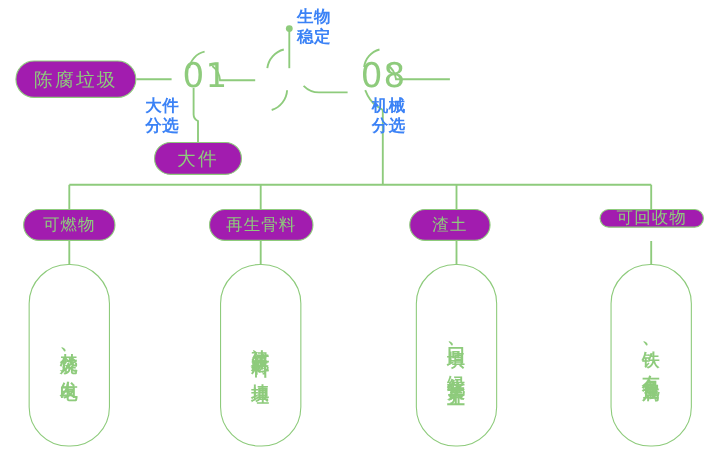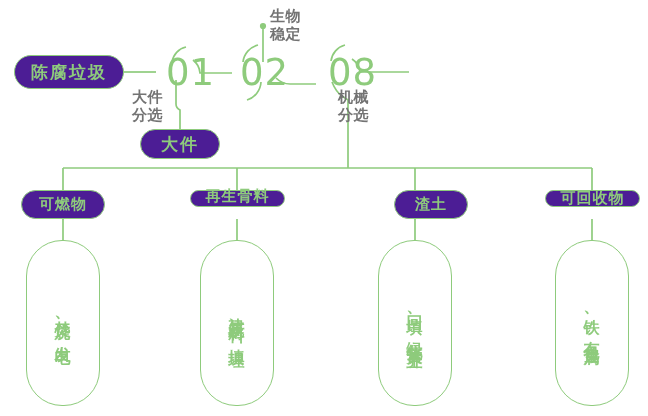--- a/index.html
+++ b/index.html
@@ -24,48 +24,49 @@
     width: 648px;
     height: 416px;
   }
   .lbl {
     position: absolute;
     white-space: nowrap;
     line-height: 1.18;
   }
   
   .anno {
-    color: #737373;
+    color: #3b82f6;
     font-size: 15px;
     font-weight: 600;
     letter-spacing: 0.5px;
+    font-family: Liberation Mono, monospace;
   }
   
   .stepnum {
     position: absolute;
     color: #8ecb7c;
-    font-size: 37px;
+    font-size: 31px;
     font-weight: 400;
     letter-spacing: 1px;
     line-height: 1;
   }
   
   .pill {
     position: absolute;
     box-sizing: border-box;
     border: 1.6px solid #8ecb7c;
     border-radius: 999px;
     color: #8ecb7c;
     display: flex;
     align-items: center;
     justify-content: center;
     font-size: 15px;
-    font-weight: 700;
+    font-weight: 400;
     letter-spacing: 1px;
-    background: #4c1d95;
+    background: #a21caf;
   }
   .pill.big {
     font-size: 17px;
     letter-spacing: 2px;
   }
   
   .vbox {
     position: absolute;
     box-sizing: border-box;
     border: 1.6px solid #8ecb7c;
@@ -130,21 +131,20 @@
     </g>
 
     <circle cx="180" cy="134" r="3.1" fill="#8ecb7c"></circle>
   </svg>
 
   <div class="pill big" style="left:14px; top:55px; width:110px; height:34px;">
     <span>陈腐垃圾</span>
   </div>
 
   <div class="stepnum" style="left:166px; top:54px;">01</div>
-  <div class="stepnum" style="left:240px; top:54px;">02</div>
   <div class="stepnum" style="left:328px; top:54px;">08</div>
 
   <div class="lbl anno" style="left:132px; top:89px; text-align:left;">
     <div>大件</div>
     <div>分选</div>
   </div>
 
   <div class="lbl anno" style="left:270px; top:8px; text-align:left;">
     <div>生物</div>
     <div>稳定</div>
@@ -155,24 +155,24 @@
     <div>分选</div>
   </div>
 
   <div class="pill big" style="left:140px; top:129px; width:80px; height:30px;">
     <span>大件</span>
   </div>
 
   <div class="pill" style="left:21px; top:190px; width:84px; height:29px;text-align:center;">
     <span>可燃物</span>
   </div>
-  <div class="pill" style="left:190px; top:190px; width:95px; height:17px;align-items:flex-end;">
+  <div class="pill" style="left:190px; top:190px; width:95px; height:29px;">
     <span>再生骨料</span>
   </div>
-  <div class="pill" style="left:394px; top:190px; width:74px; height:29px;">
+  <div class="pill" style="left:372px; top:190px; width:74px; height:29px;">
     <span>渣土</span>
   </div>
   <div class="pill" style="left:545px; top:190px; width:95px; height:17px;">
     <span>可回收物</span>
   </div>
 
   <div class="vbox" style="left:26px; top:240px; width:74px; height:166px;">
     <div class="vtext">焚烧、发电</div>
   </div>
 

